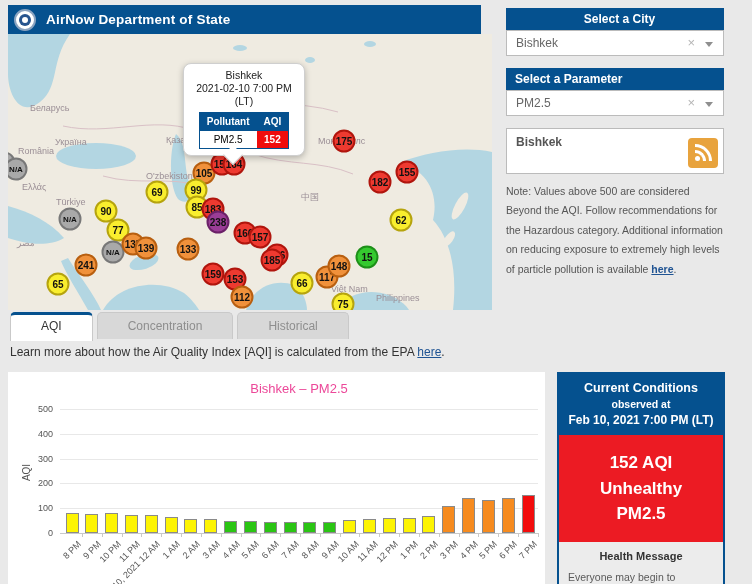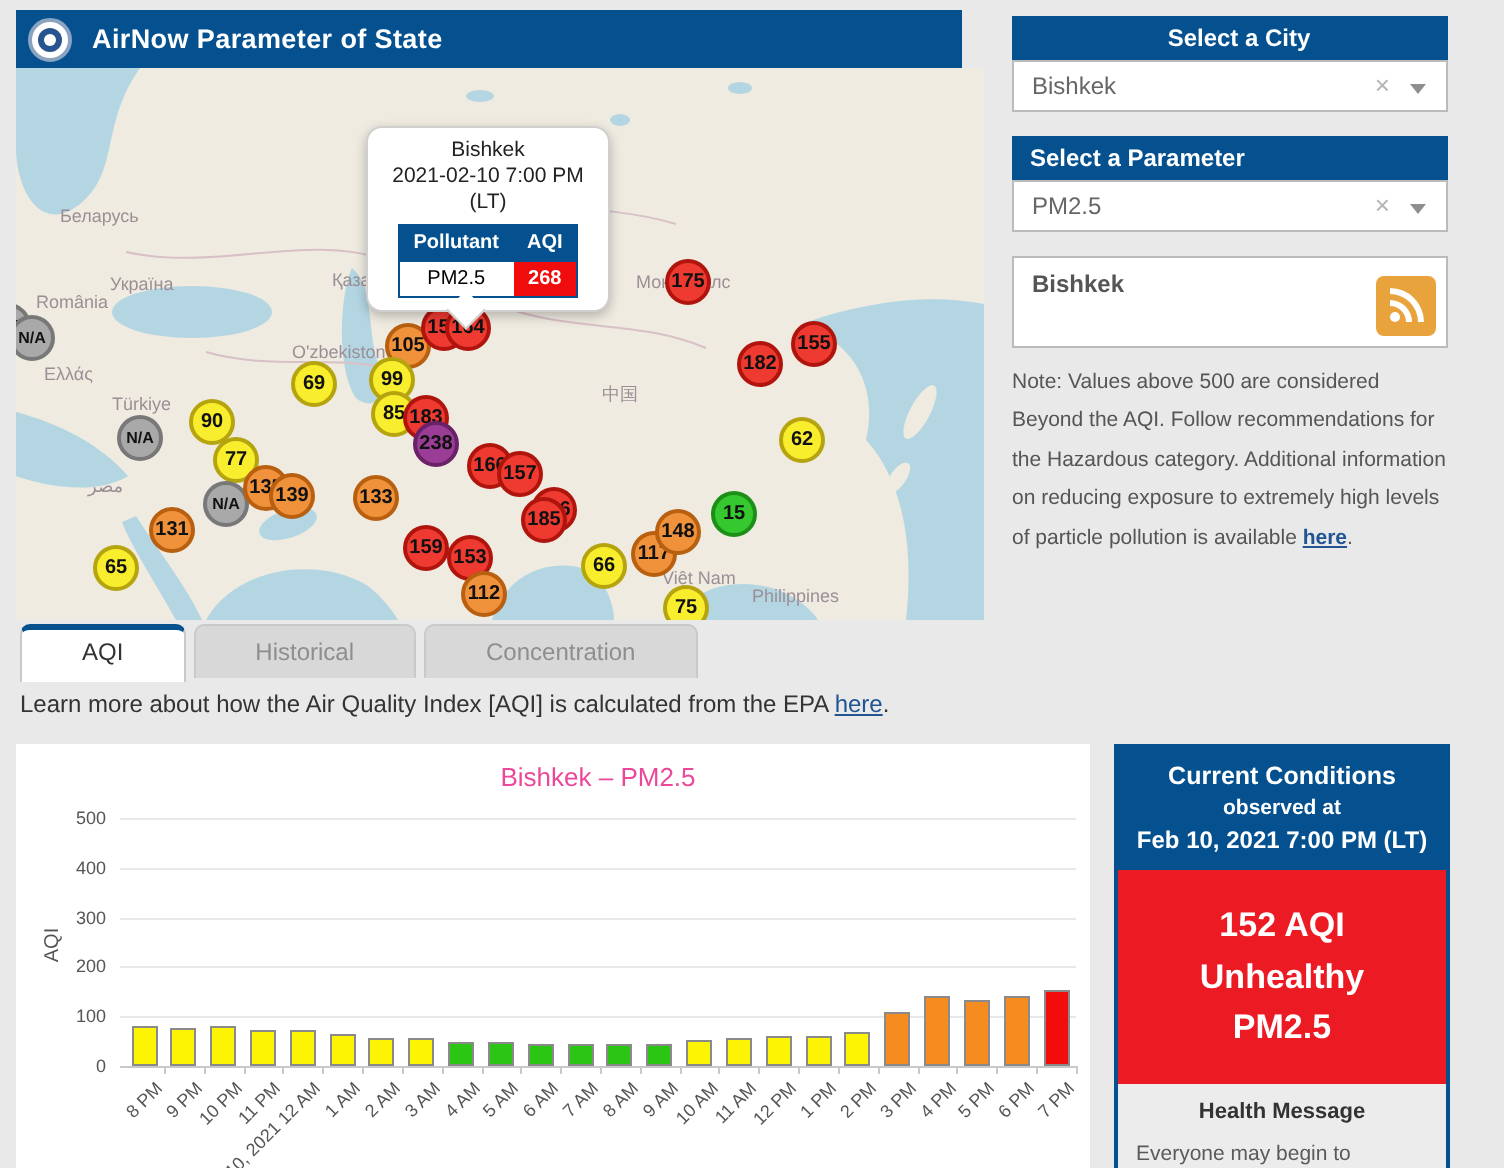--- a/index.html
+++ b/index.html
@@ -89,21 +89,21 @@
   .cond-h-title{font-size:11px;font-weight:bold;color:#333;text-align:center;margin-bottom:6px;}
   .cond-h-body{font-size:10.5px;color:#5a5a5a;line-height:1.75;}
 </style>
 </head>
 <body>
 
 <div id="app">
 
   <div class="hdr">
     <div class="seal"></div>
-    <div class="hdr-title">AirNow Parameter of State</div>
+    <div class="hdr-title">AirNow Department of State</div>
   </div>
 
   <div class="map">
     <svg width="484" height="276" viewBox="0 0 484 276">
       <rect x="0" y="0" width="484" height="276" fill="#efebe1"></rect>
       <path d="M0,0 L62,0 C42,28 52,52 32,68 C12,84 0,60 0,40 Z" fill="#b3d6e2"></path>
       <ellipse cx="232" cy="14" rx="7" ry="3" fill="#b3d6e2"></ellipse>
       <ellipse cx="302" cy="26" rx="5" ry="3" fill="#b3d6e2"></ellipse>
       <ellipse cx="362" cy="10" rx="6" ry="3" fill="#b3d6e2"></ellipse>
       <ellipse cx="212" cy="95" rx="12" ry="3" fill="#b3d6e2"></ellipse>
@@ -128,30 +128,30 @@
       <div class="map-label" style="left: 47px; top: 103px;">Україна</div>
       <div class="map-label" style="left: 10px; top: 112px;">România</div>
       <div class="map-label" style="left: 14px; top: 148px;">Ελλάς</div>
       <div class="map-label" style="left: 48px; top: 163px;">Türkiye</div>
       <div class="map-label" style="left: 158px; top: 101px;">Қазақстан</div>
       <div class="map-label" style="left: 138px; top: 137px;">O'zbekiston</div>
       <div class="map-label" style="left: 310px; top: 102px;">Монгол улс</div>
       <div class="map-label" style="left: 293px; top: 157px;">中国</div>
       <div class="map-label" style="left: 323px; top: 250px;">Việt Nam</div>
       <div class="map-label" style="left: 368px; top: 259px;">Philippines</div>
-      <div class="map-label" style="left: 36px; top: 204px;">مصر</div>
+      <div class="map-label" style="left: 9px; top: 204px;">مصر</div>
       <div class="marker m-na" style="left: -4px; top: 129px;">N/A</div>
       <div class="marker m-na" style="left: 8px; top: 135px;">N/A</div>
       <div class="marker m-na" style="left: 62px; top: 185px;">N/A</div>
       <div class="marker m-yellow" style="left: 98px; top: 177px;">90</div>
       <div class="marker m-yellow" style="left: 110px; top: 196px;">77</div>
       <div class="marker m-na" style="left: 105px; top: 218px;">N/A</div>
       <div class="marker m-orange" style="left: 125px; top: 210px;">135</div>
       <div class="marker m-orange" style="left: 138px; top: 214px;">139</div>
-      <div class="marker m-orange" style="left: 78px; top: 231px;">131</div>
+      <div class="marker m-orange" style="left: 78px; top: 231px;">241</div>
       <div class="marker m-yellow" style="left: 50px; top: 250px;">65</div>
       <div class="marker m-yellow" style="left: 149px; top: 158px;">69</div>
       <div class="marker m-orange" style="left: 196px; top: 139px;">105</div>
       <div class="marker m-yellow" style="left: 188px; top: 156px;">99</div>
       <div class="marker m-red" style="left: 214px; top: 130px;">151</div>
       <div class="marker m-red" style="left: 226px; top: 130px;">164</div>
       <div class="marker m-yellow" style="left: 189px; top: 173px;">85</div>
       <div class="marker m-red" style="left: 205px; top: 175px;">183</div>
       <div class="marker m-purple" style="left: 210px; top: 188px;">238</div>
       <div class="marker m-red" style="left: 237px; top: 199px;">166</div>
@@ -176,32 +176,32 @@
       <div class="popup-dt">2021-02-10 7:00 PM</div>
       <div class="popup-tz">(LT)</div>
       <table>
         <tbody>
             <tr>
           <th>Pollutant</th>
           <th>AQI</th>
         </tr>
         <tr>
           <td>PM2.5</td>
-          <td class="aqi-cell">268</td>
+          <td class="aqi-cell">152</td>
         </tr>
       </tbody>
         </table>
       <div class="popup-tail"></div>
     </div>
   </div>
 
   <div class="tabs">
     <div class="tab active">AQI</div>
+    <div class="tab inactive">Concentration</div>
     <div class="tab inactive">Historical</div>
-    <div class="tab inactive">Concentration</div>
   </div>
   <div class="learn"><span>Learn more about how the Air Quality Index [AQI] is calculated from the EPA </span><a href="#">here</a><span>.</span></div>
 
   <div class="chart-panel">
     <div class="chart-title">Bishkek – PM2.5</div>
     <div class="ylab">AQI</div>
     <div class="plot" id="plot">
       <div class="axis-x"></div>
     <div class="ytick" style="top: 124px;">0</div>
         <div class="gridline" style="top: 99.2px;"></div>

